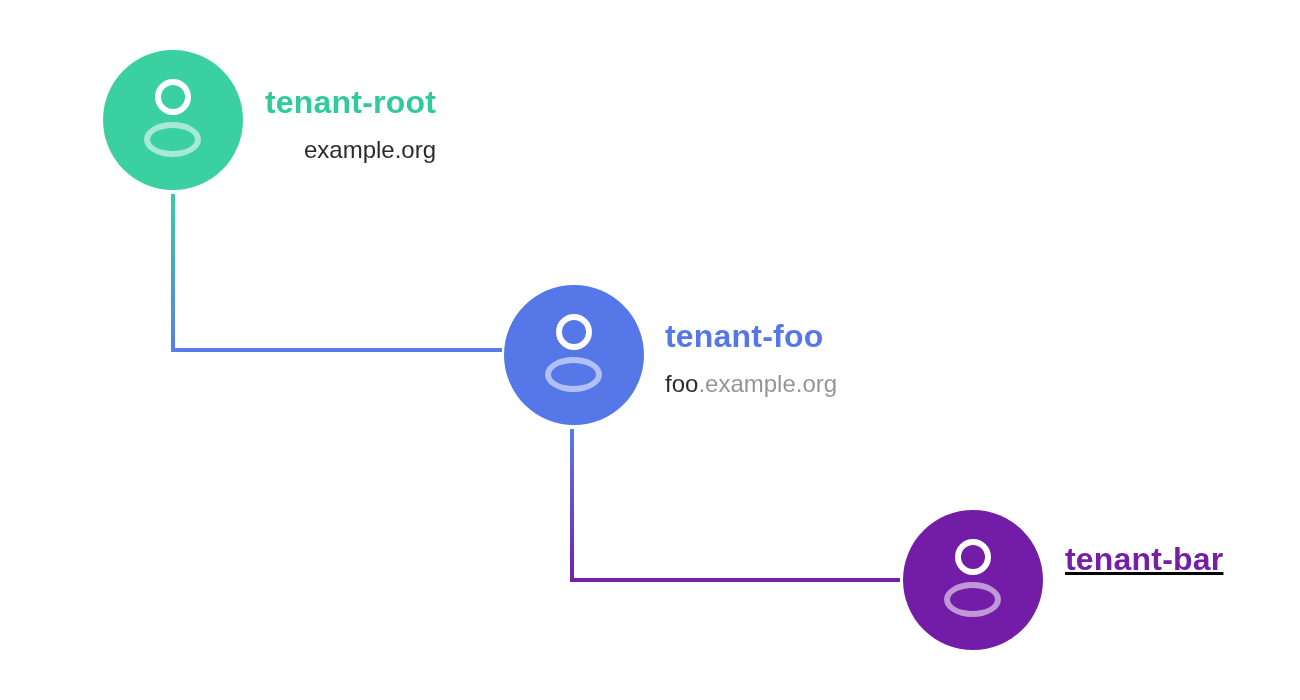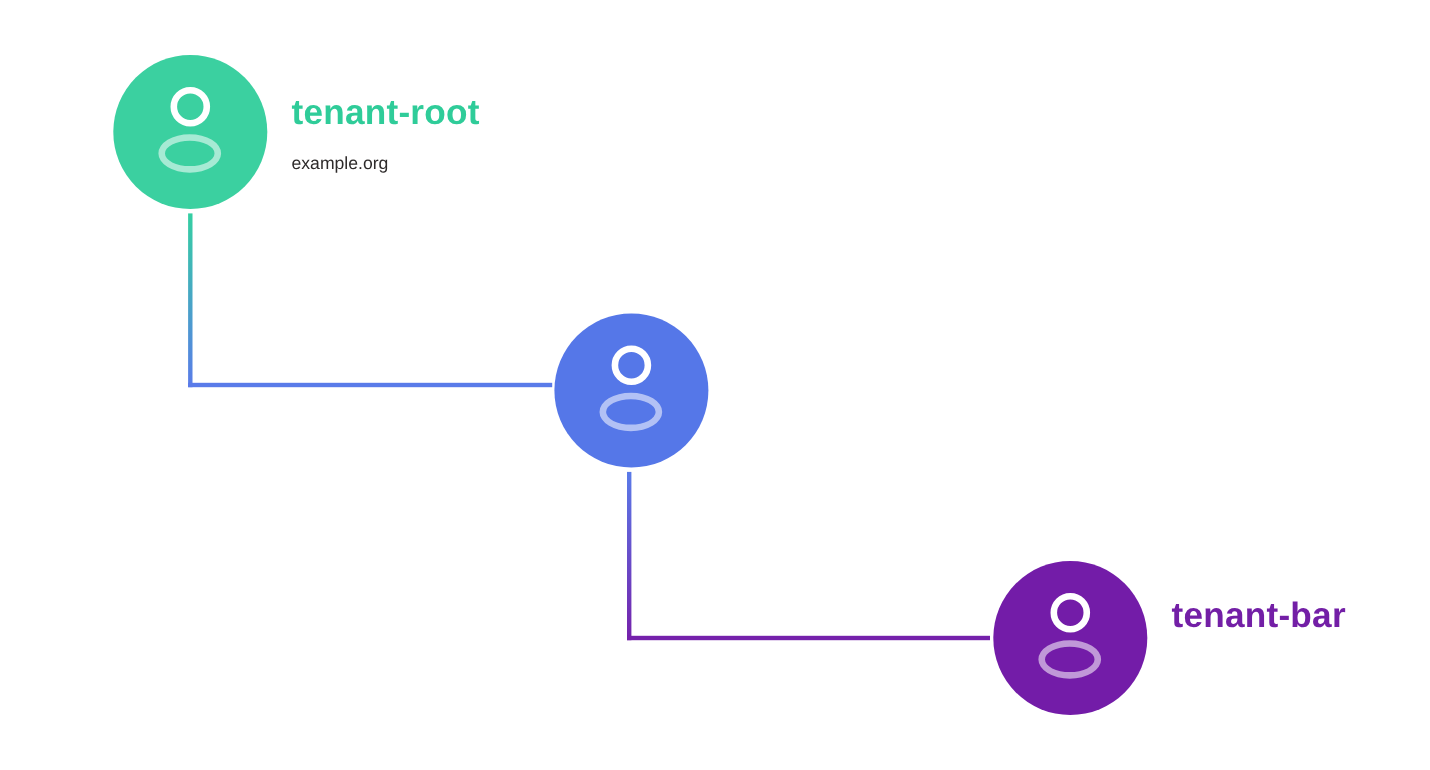--- a/index.html
+++ b/index.html
@@ -46,33 +46,34 @@
   .node2-avatar { left: 464px; top: 285px; }
   .node3-avatar { left: 863px; top: 510px; }
 
   
   .node-text {
     position: absolute;
     white-space: nowrap;
   }
   .node1-text { left: 225px;  top: 86px;  }
   .node2-text { left: 625px;  top: 320px; }
-  .node3-text { left: 1025px; top: 543px; }
+  .node3-text { left: 1025px; top: 543px; text-decoration: underline; }
 
   .tenant-name {
     font-size: 32px;
     font-weight: 700;
     line-height: 32px;
     letter-spacing: 0.2px;
   }
   .tenant-domain {
     margin-top: 20px;
-    font-size: 16px;
+    font-size: 24px;
     line-height: 24px;
     color: #2e2b2b;
+    text-align: right;
   }
   .tenant-domain .suffix {
     color: #999493;
   }
 
   
   .seg {
     position: absolute;
   }
   .conn1-v { left: 131px; top: 194px; width: 4px;  height: 158px; }
@@ -105,20 +106,24 @@
     <div class="tenant-name" style="color: rgb(47, 204, 153);">tenant-root</div>
     <div class="tenant-domain"><span class="highlight">example.org</span><span class="suffix"></span></div>
   </div>
 
   <div class="avatar node2-avatar" style="background: rgb(85, 119, 232);">
     <div>
       <div class="head"></div>
       <div class="body"></div>
     </div>
   </div>
+  <div class="node-text node2-text">
+    <div class="tenant-name" style="color: rgb(85, 119, 232);">tenant-foo</div>
+    <div class="tenant-domain"><span class="highlight">foo</span><span class="suffix">.example.org</span></div>
+  </div>
 
   <div class="avatar node3-avatar" style="background: rgb(115, 28, 168);">
     <div>
       <div class="head"></div>
       <div class="body"></div>
     </div>
   </div>
   <div class="node-text node3-text">
     <div class="tenant-name" style="color: rgb(115, 31, 166);">tenant-bar</div>
   </div>

